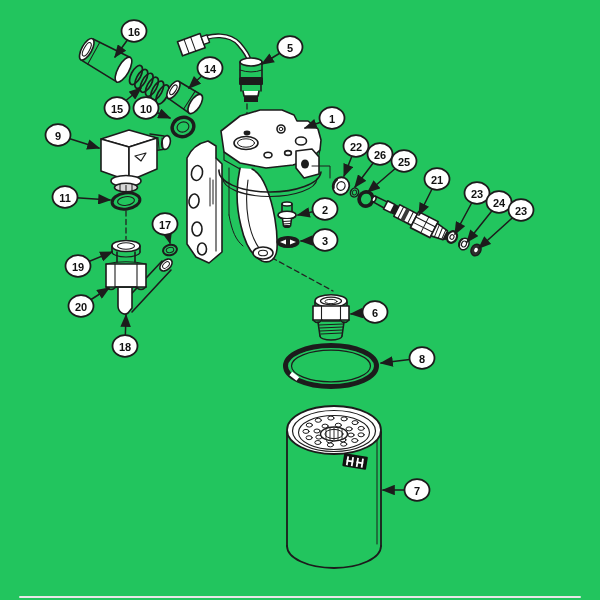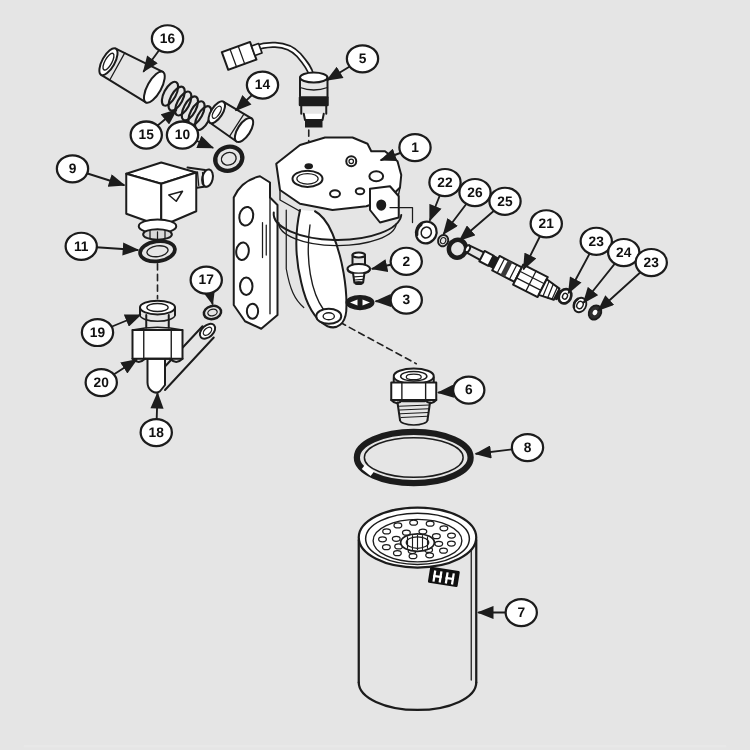--- a/index.html
+++ b/index.html
@@ -1,16 +1,16 @@
 <!DOCTYPE html>
 <html><head>
 <meta charset="utf-8">
 <style>
   html,body{margin:0;padding:0;background:#ffffff;}
-  .page{position:relative;width:600px;height:600px;background:#e5e5e5;overflow:hidden;
+  .page{position:relative;width:600px;height:600px;background:#22c55e;overflow:hidden;
         font-family:"Liberation Sans", sans-serif;}
   svg{display:block;}
   text.callout-num{font-family:"Liberation Sans", sans-serif;font-weight:bold;}
 </style>
 </head>
 <body>
 
 <div class="page">
 <svg id="diagram-svg" width="600" height="600" viewBox="0 0 600 600" xmlns="http://www.w3.org/2000/svg">
   <defs>

